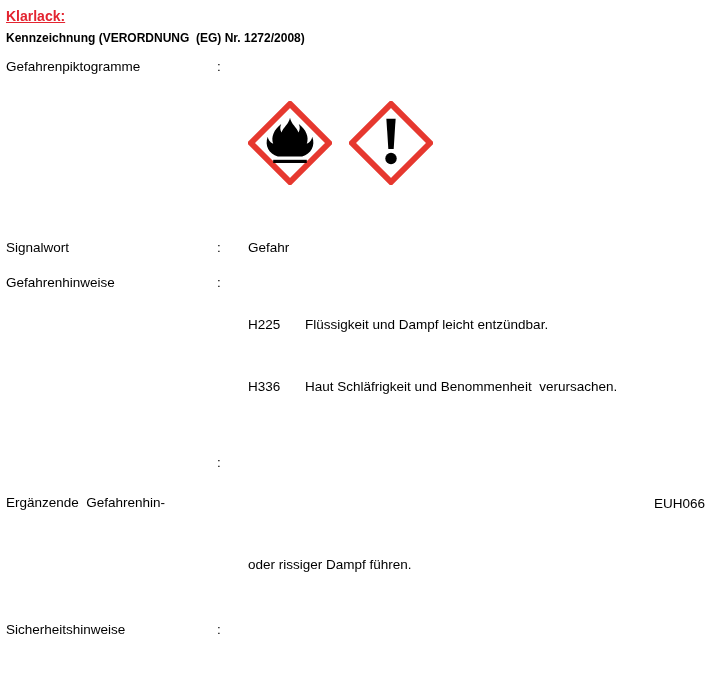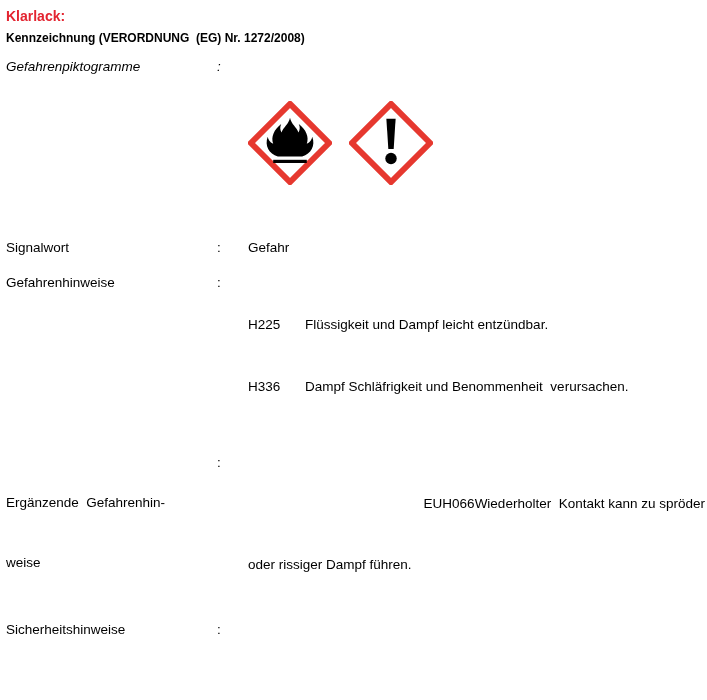--- a/index.html
+++ b/index.html
@@ -6,21 +6,21 @@
   html,body { background:#ffffff; }
   body {
     width:707px; height:700px; overflow:hidden;
     font-family:"Liberation Sans", sans-serif;
     font-size:13.5px; color:#000;
   }
   .page { padding:8px 2px 0 6px; width:707px; }
 
   .title {
     color:#e32430; font-weight:bold; font-size:14px;
-    margin-bottom:7px;
+    text-decoration:underline; margin-bottom:7px;
     display:inline-block;
   }
   .heading {
     font-weight:bold; font-size:12px; margin-bottom:12px;
     white-space:pre-wrap;
   }
 
   .row { display:grid; grid-template-columns:211px 31px 1fr; margin-bottom:13px; }
   .label { line-height:20px; white-space:pre-wrap; }
   .colon { line-height:20px; }
@@ -41,21 +41,21 @@
 </head>
 <body>
 
 <div class="page">
 
   <div class="title">Klarlack:</div>
 
   <div class="heading">Kennzeichnung (VERORDNUNG  (EG) Nr. 1272/2008)</div>
 
   
-  <div class="row" style="margin-bottom:12px;font-style:italic;">
+  <div class="row" style="margin-bottom:12px;">
     <div class="label">Gefahrenpiktogramme</div>
     <div class="colon">:</div>
     <div class="content">
       <div class="pictos">
         <svg class="picto" viewBox="0 0 100 100">
           <path d="M50 3.5 L96.5 50 L50 96.5 L3.5 50 Z" fill="#ffffff" stroke="#e6382f" stroke-width="7"></path>
           <path fill="#000000" d="M50 20
             C51.5 28 58 31 60 37.5
             C62 34.5 62 31 60.5 27.5
             C69 34 73 43 70 51
@@ -89,36 +89,34 @@
   <div class="row" style="margin-bottom:14px;">
     <div class="label">Gefahrenhinweise</div>
     <div class="colon">:</div>
     <div class="content">
       <div class="hz-line">
         <span class="hz-code">H225</span>
         <span>Flüssigkeit und Dampf leicht entzündbar.</span>
       </div>
       <div class="hz-line">
         <span class="hz-code">H336</span>
-        <span>Dampf Schläfrigkeit und Benommenheit  verursachen.</span>
+        <span>Haut Schläfrigkeit und Benommenheit  verursachen.</span>
       </div>
     </div>
   </div>
 
   
   <div class="row" style="margin-bottom:3px;">
     <div class="label">
       <div>Ergänzende  Gefahrenhin-</div>
-      <div>weise</div>
     </div>
     <div class="colon">:</div>
     <div class="content">
       <div class="euh-line1">
         <span>EUH066</span>
-        <span>Wiederholter  Kontakt kann zu spröder</span>
       </div>
       <div class="euh-line2">oder rissiger Dampf führen.</div>
     </div>
   </div>
 
   
   <div class="row" style="margin-bottom:0;">
     <div class="label">Sicherheitshinweise</div>
     <div class="colon">:</div>
     <div class="content">

